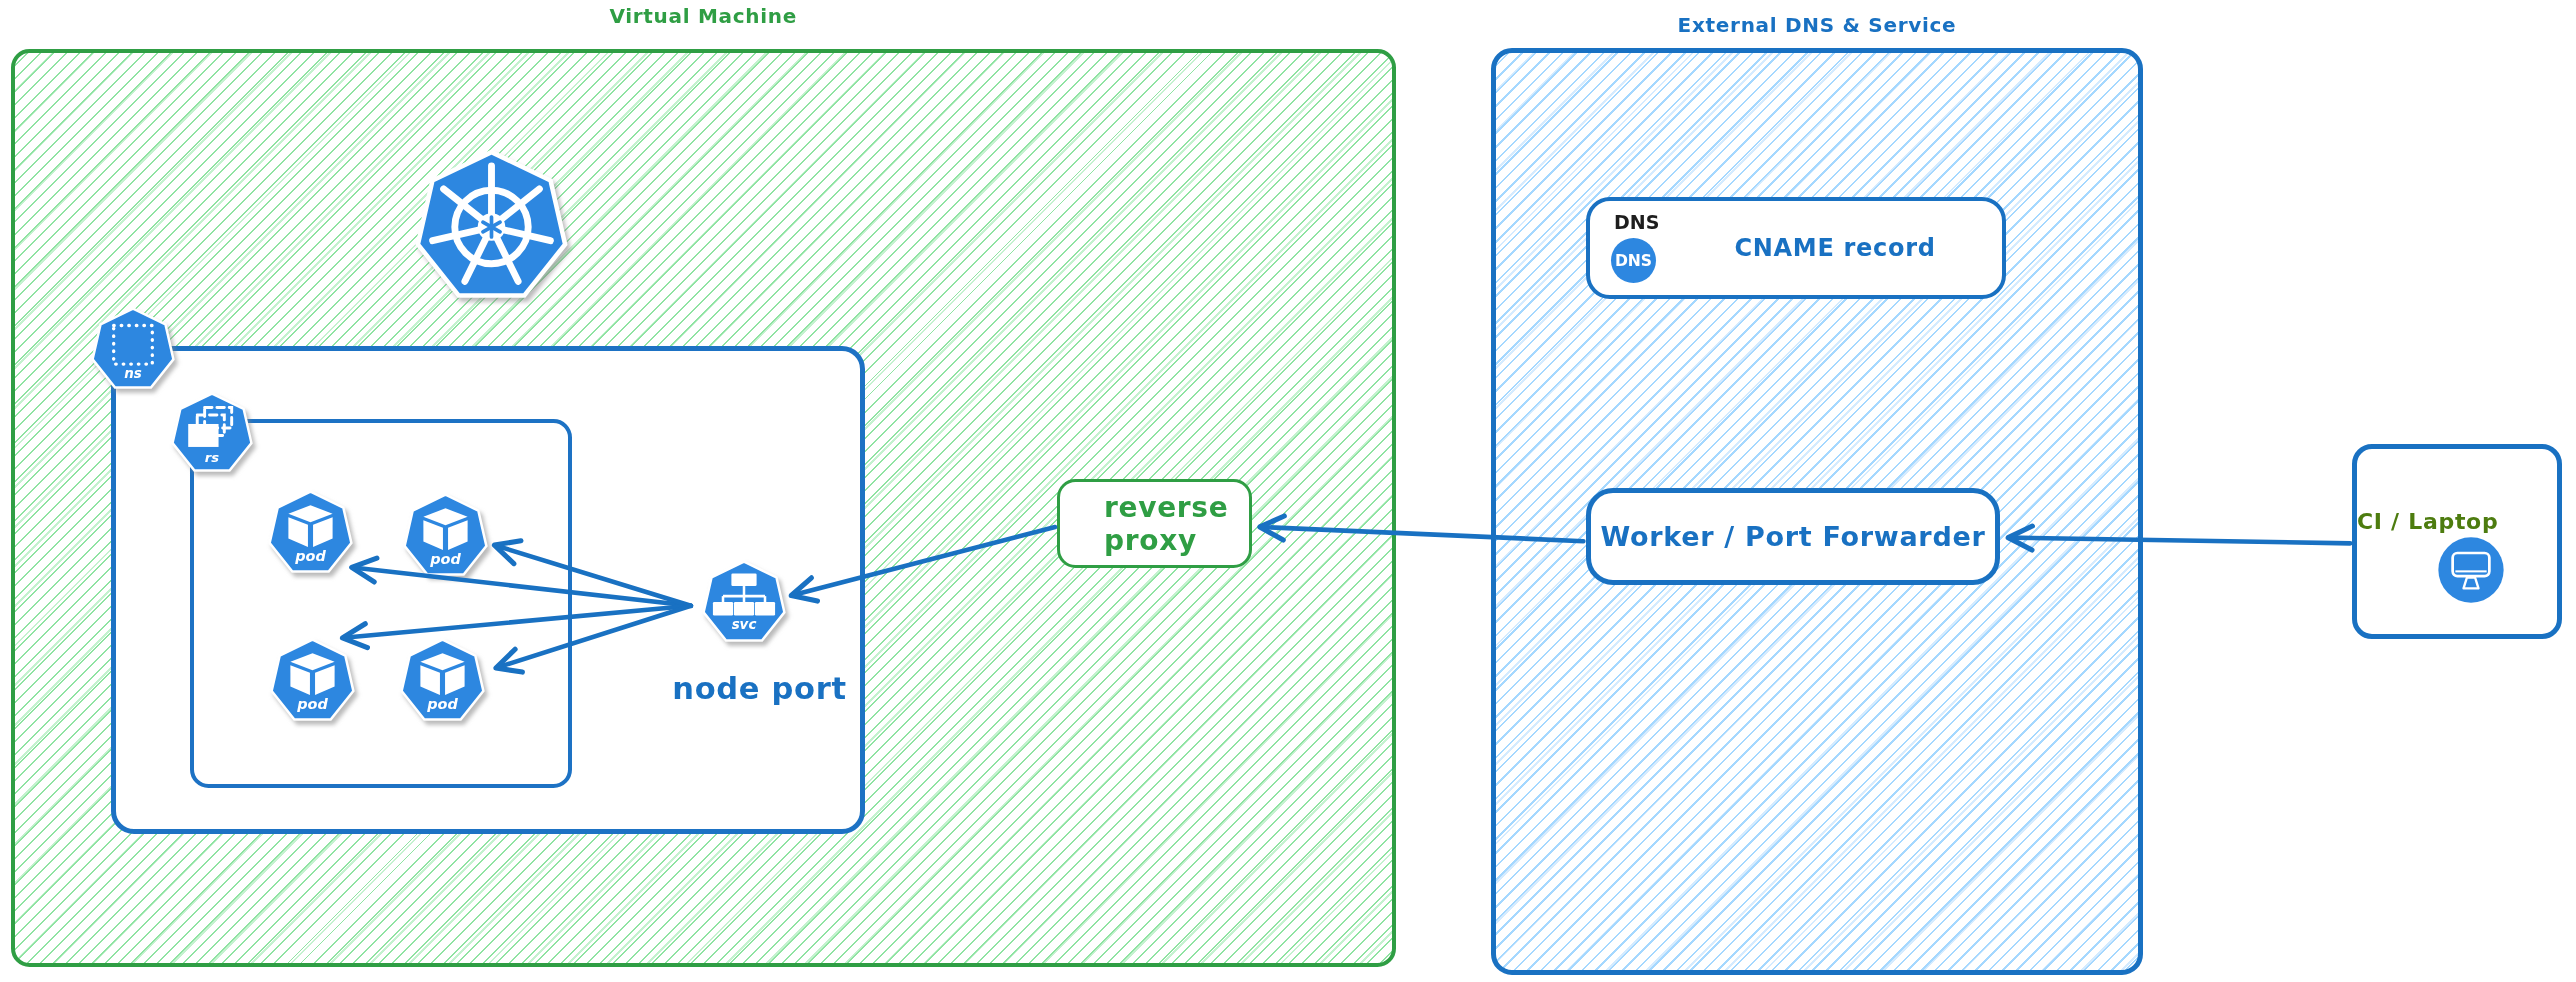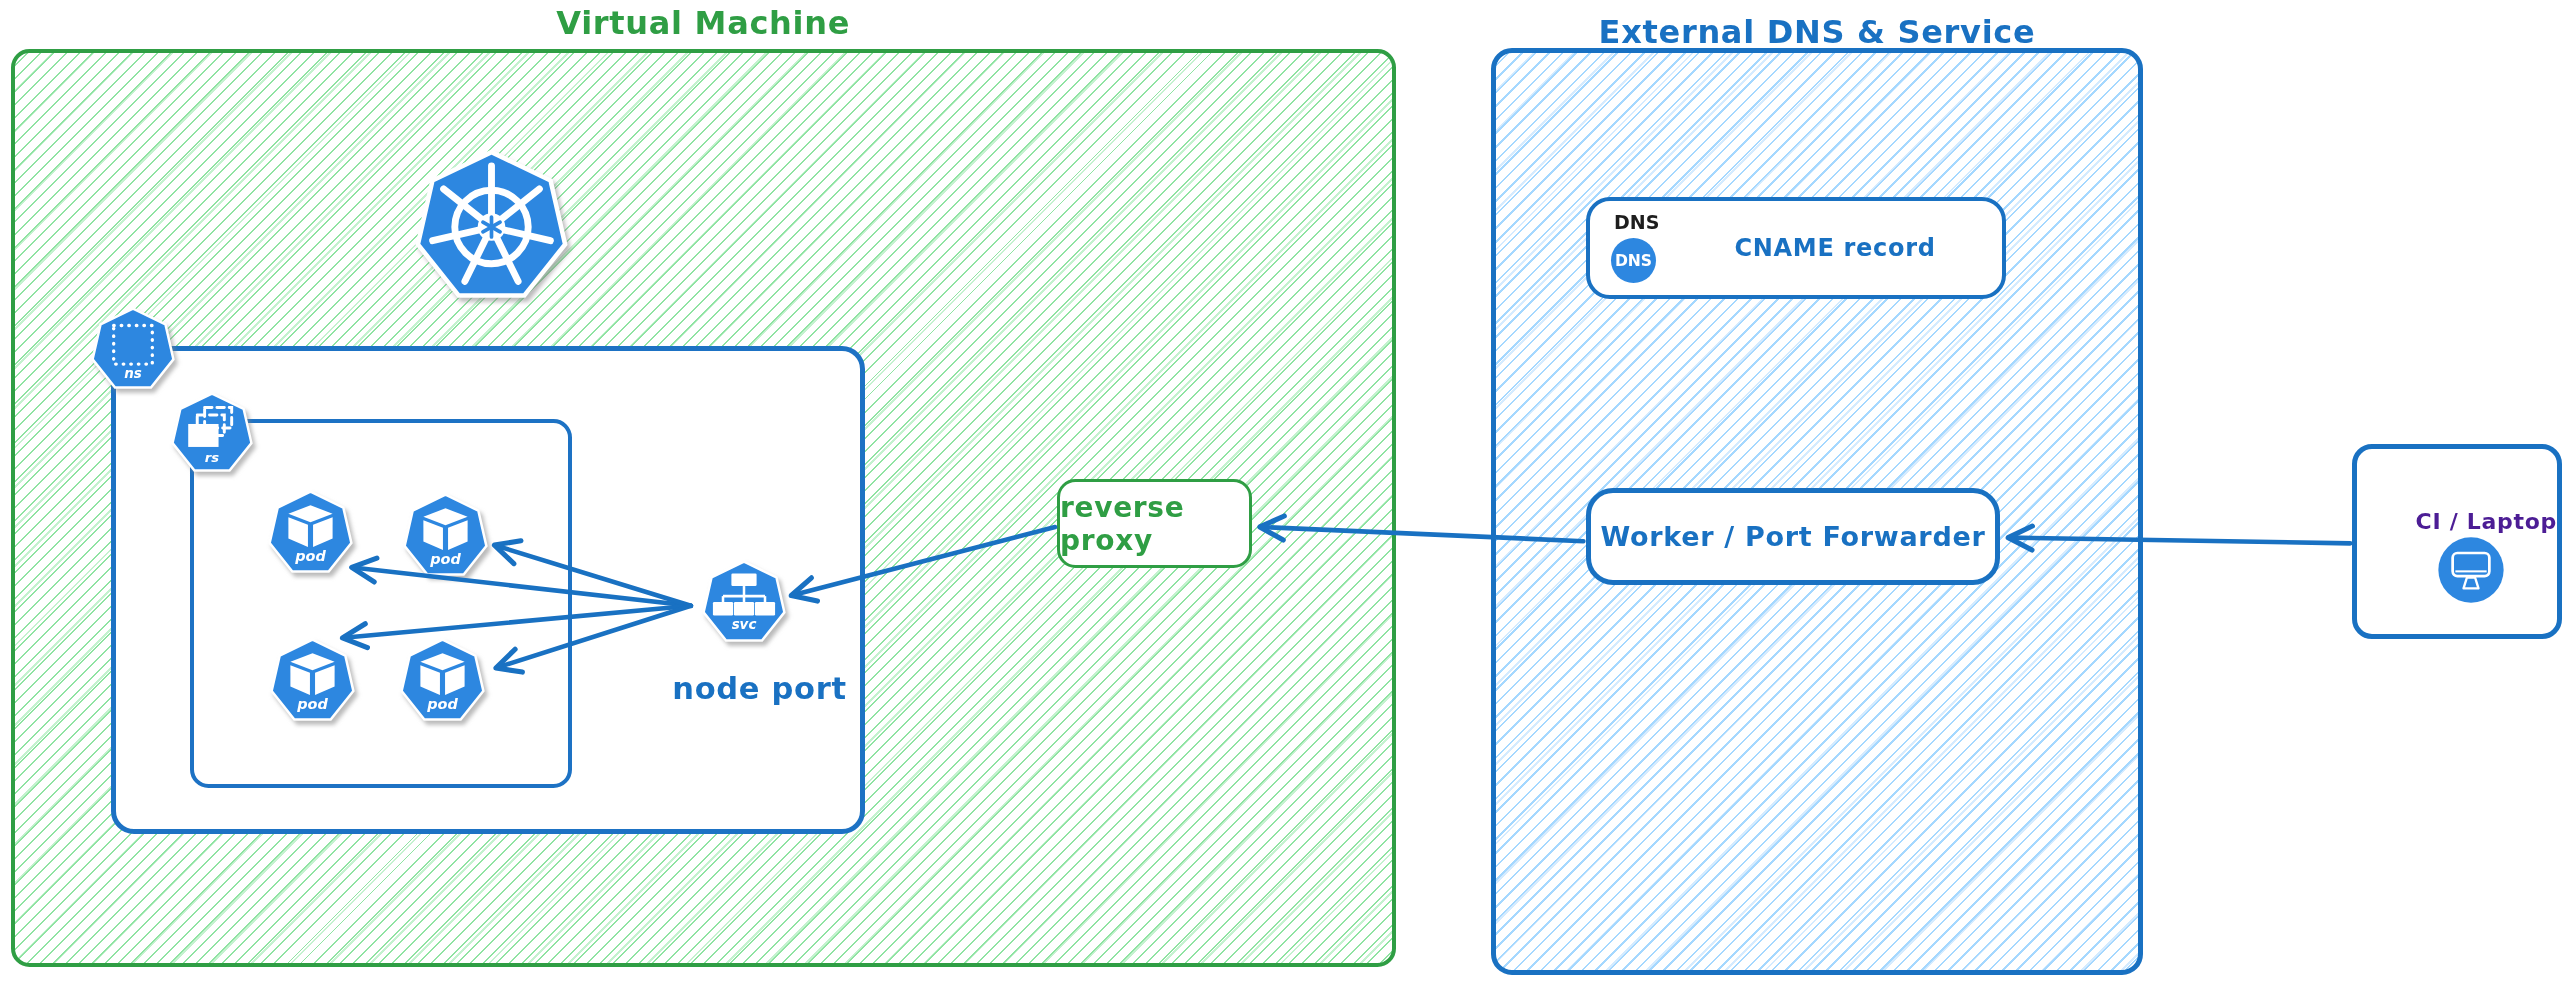--- a/index.html
+++ b/index.html
@@ -3,21 +3,21 @@
 <meta charset="utf-8">
 <style>
   * { margin:0; padding:0; box-sizing:border-box; }
   html,body { width:2576px; height:983px; background:#ffffff; overflow:hidden;
               font-family:"DejaVu Sans", sans-serif; }
   #canvas { position:relative; width:2576px; height:983px; background:#fff; }
 
   .abs { position:absolute; }
 
   
-  .region-title { font-size:32px; font-weight:600; letter-spacing:0.7px; text-align:center; }
+  .region-title { font-size:20px; font-weight:600; letter-spacing:0.7px; text-align:center; }
   .vm-title  { color:#2f9e44; }
   .ext-title { color:#1971c2; }
 
   .vm-box {
     left:10.7px; top:49px; width:1385px; height:918px;
     border:4.3px solid #2f9e44; border-radius:18.5px;
     background-color:#fff;
     background-image:
       repeating-linear-gradient(135deg, transparent 0 7.8px, #8fe3a2 7.8px 9.2px),
       repeating-linear-gradient(135deg, transparent 0 26px, #c4f2cf 26px 28px);
@@ -42,21 +42,21 @@
     border:4.3px solid #1d72c4; border-radius:18.5px; background:#fff; z-index:6;
   }
 
   .label-box {
     background:#fff; display:flex; align-items:center; justify-content:center;
     z-index:8;
   }
   .rp-box {
     left:1057px; top:479px; width:195px; height:89px;
     border:3.6px solid #2f9e44; border-radius:18.5px;
-    color:#2f9e44; font-size:28px; font-weight:600; letter-spacing:0.7px;
+    color:#2f9e44; font-size:28px; font-weight:600; letter-spacing:0.7px;padding-left:44px;
   }
   .dns-box {
     left:1586px; top:197px; width:420px; height:102px;
     border:4.3px solid #1971c2; border-radius:24px;
   }
   .worker-box {
     left:1586px; top:488px; width:414px; height:97px;
     border:5px solid #1971c2; border-radius:27px;
     color:#1971c2; font-size:27px; font-weight:600; letter-spacing:0.7px;
   }
@@ -67,21 +67,21 @@
   }
 
   .dns-tag   { left:24px; top:10px; color:#1e1e1e; font-size:19px; font-weight:600; }
   .dns-badge { left:21px; top:37px; width:45px; height:45px; border-radius:50%;
                background:#2d87e0; color:#fff; font-size:15.6px; font-weight:700;
                display:flex; align-items:center; justify-content:center; }
   .cname-text { left:78px; top:0; right:0; bottom:0; display:flex; align-items:center;
                justify-content:center; color:#1971c2; font-size:24px; font-weight:600;
                letter-spacing:0.7px; }
 
-  .ci-text { left:0; top:60px; width:100%; text-align:right; color:#4c1d95;
+  .ci-text { left:0; top:60px; width:100%; text-align:left; color:#4d7c0f;
              font-size:22px; font-weight:600; letter-spacing:0.7px; }
   .monitor-wrap { left:80px; top:87px; width:68px; height:68px; }
 
   .node-port-label {
     left:660px; top:657px; width:199px; text-align:center;
     color:#1971c2; font-size:30.5px; font-weight:600; letter-spacing:0.7px; z-index:9;margin-top:14px;
   }
 
   
   .hept { filter:drop-shadow(3.6px 4.3px 2.1px rgba(130,130,130,0.55)); z-index:30; }

